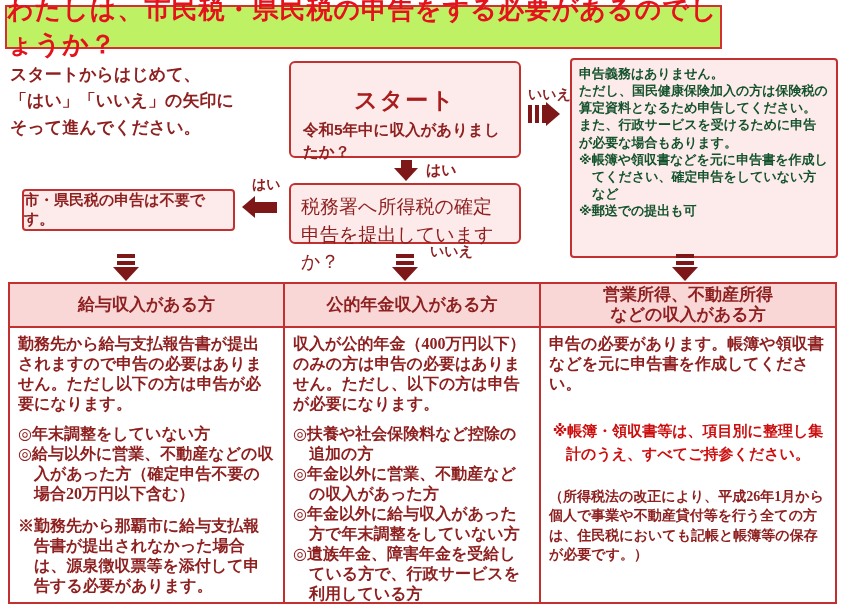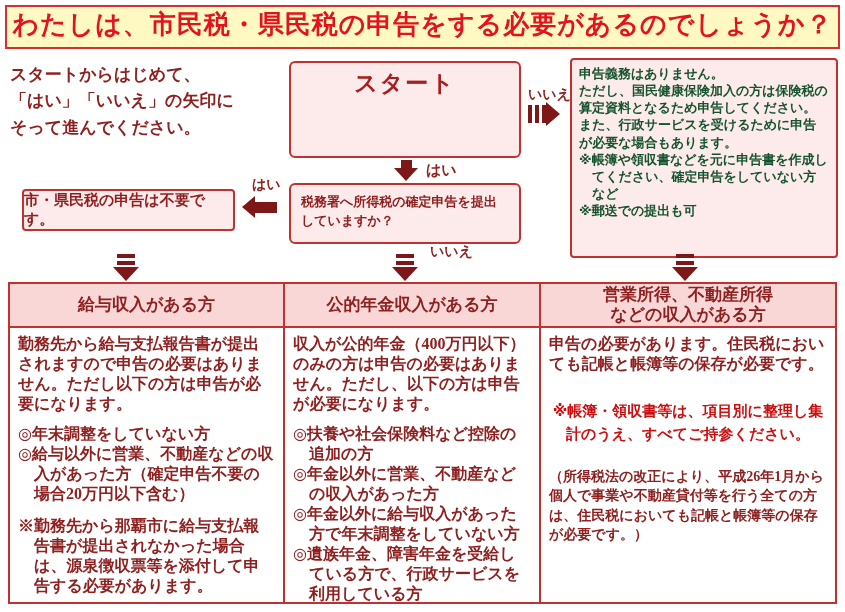--- a/index.html
+++ b/index.html
@@ -3,46 +3,46 @@
 <meta charset="utf-8">
 <style>
   * { margin:0; padding:0; box-sizing:border-box; }
   html,body { background:#ffffff; }
   .page {
     position:relative; width:845px; height:612px; background:#ffffff;
     font-family:"Liberation Sans","DejaVu Sans",sans-serif; overflow:hidden;
   }
 
   .title-banner {
-    position:absolute; left:5px; top:5px; width:835px; height:44px;
-    background:#fef9c3; border:2px solid #d43030;
-    display:flex; align-items:flex-start; justify-content:center;
+    position:absolute; left:5px; top:5px; width:717px; height:44px;
+    background:#bef264; border:2px solid #d43030;
+    display:flex; align-items:center; justify-content:center;
     font-size:26px; font-weight:bold; color:#e3121c; letter-spacing:1px;
   }
 
   .intro {
     position:absolute; left:10px; top:62px; width:276px;
     font-size:17px; font-weight:600; color:#8e2020; line-height:1.55;
     white-space:pre-line;
   }
 
   .fbox {
     position:absolute; background:#fdeaea; border:2px solid #c33030; border-radius:6px;
     color:#8e2020;
   }
-  .start-box { left:289px; top:61px; width:232px; height:97px; padding-top:5px; }
+  .start-box { left:289px; top:61px; width:232px; height:97px; padding-top:22px; }
   .start-title { text-align:center; font-size:23px; font-weight:bold; color:#a81d1d; letter-spacing:2px; }
   .start-q { font-size:15.5px; font-weight:bold; padding:3px 12px 0 12px; line-height:1.4; }
 
   .right-box { left:570px; top:58px; width:268px; height:200px; padding:5px 7px; border-radius:4px; }
   .right-box p { font-size:13px; font-weight:bold; line-height:1.32; color:#14532d; }
   .right-box p.hang { padding-left:1em; text-indent:-1em; }
 
   .second-box { left:289px; top:183px; width:232px; height:61px; padding:8px 10px; }
-  .second-box .q { font-size:13px; font-weight:bold; line-height:1.45; }
+  .second-box .q { font-size:19px; font-weight:normal; line-height:1.45; }
 
   .left-box { left:22px; top:189px; width:213px; height:42px; border-radius:4px;
     display:flex; align-items:center; justify-content:flex-start; }
   .left-box .t { font-size:15px; font-weight:bold; }
 
   .flow-label { position:absolute; font-size:14px; font-weight:bold; color:#8e2020; }
 
   
   .arrow-rs { position:absolute; display:flex; align-items:center; }
   .arrow-rs .stripes { width:18px; height:18px;
@@ -101,20 +101,21 @@
   <div class="title-banner">
     <span>わたしは、市民税・県民税の申告をする必要があるのでしょうか？</span>
   </div>
 
   <div class="intro">スタートからはじめて、
 「はい」「いいえ」の矢印に
 そって進んでください。</div>
 
   <div class="fbox start-box">
     <div class="start-title">スタート</div>
+    <div class="start-q">令和5年中に収入がありましたか？</div>
   </div>
 
   <div class="flow-label" style="left:528px; top:86px;">いいえ</div>
   <div class="arrow-rs" style="left:528px; top:102px;">
     <div class="stripes"></div>
     <div class="head"></div>
   </div>
 
   <div class="fbox right-box">
     <p>申告義務はありません。</p>
@@ -178,19 +179,19 @@
       <div class="cell-intro">収入が公的年金（400万円以下）のみの方は申告の必要はありません。ただし、以下の方は申告が必要になります。</div>
       <div class="bullets">
         <div class="bullet">◎扶養や社会保険料など控除の追加の方</div>
         <div class="bullet">◎年金以外に営業、不動産などの収入があった方</div>
         <div class="bullet">◎年金以外に給与収入があった方で年末調整をしていない方</div>
         <div class="bullet">◎遺族年金、障害年金を受給している方で、行政サービスを利用している方</div>
       </div>
     </div>
 
     <div class="td">
-      <div class="cell-intro">申告の必要があります。住民税においても記帳と帳簿等の保存が必要です。</div>
+      <div class="cell-intro">申告の必要があります。帳簿や領収書などを元に申告書を作成してください。</div>
       <div class="td3-emphasis">※帳簿・領収書等は、項目別に整理し集計のうえ、すべてご持参ください。</div>
       <div class="td3-note">（所得税法の改正により、平成26年1月から個人で事業や不動産貸付等を行う全ての方は、住民税においても記帳と帳簿等の保存が必要です。）</div>
     </div>
   </div>
 
 </div>
 
 </body></html>

